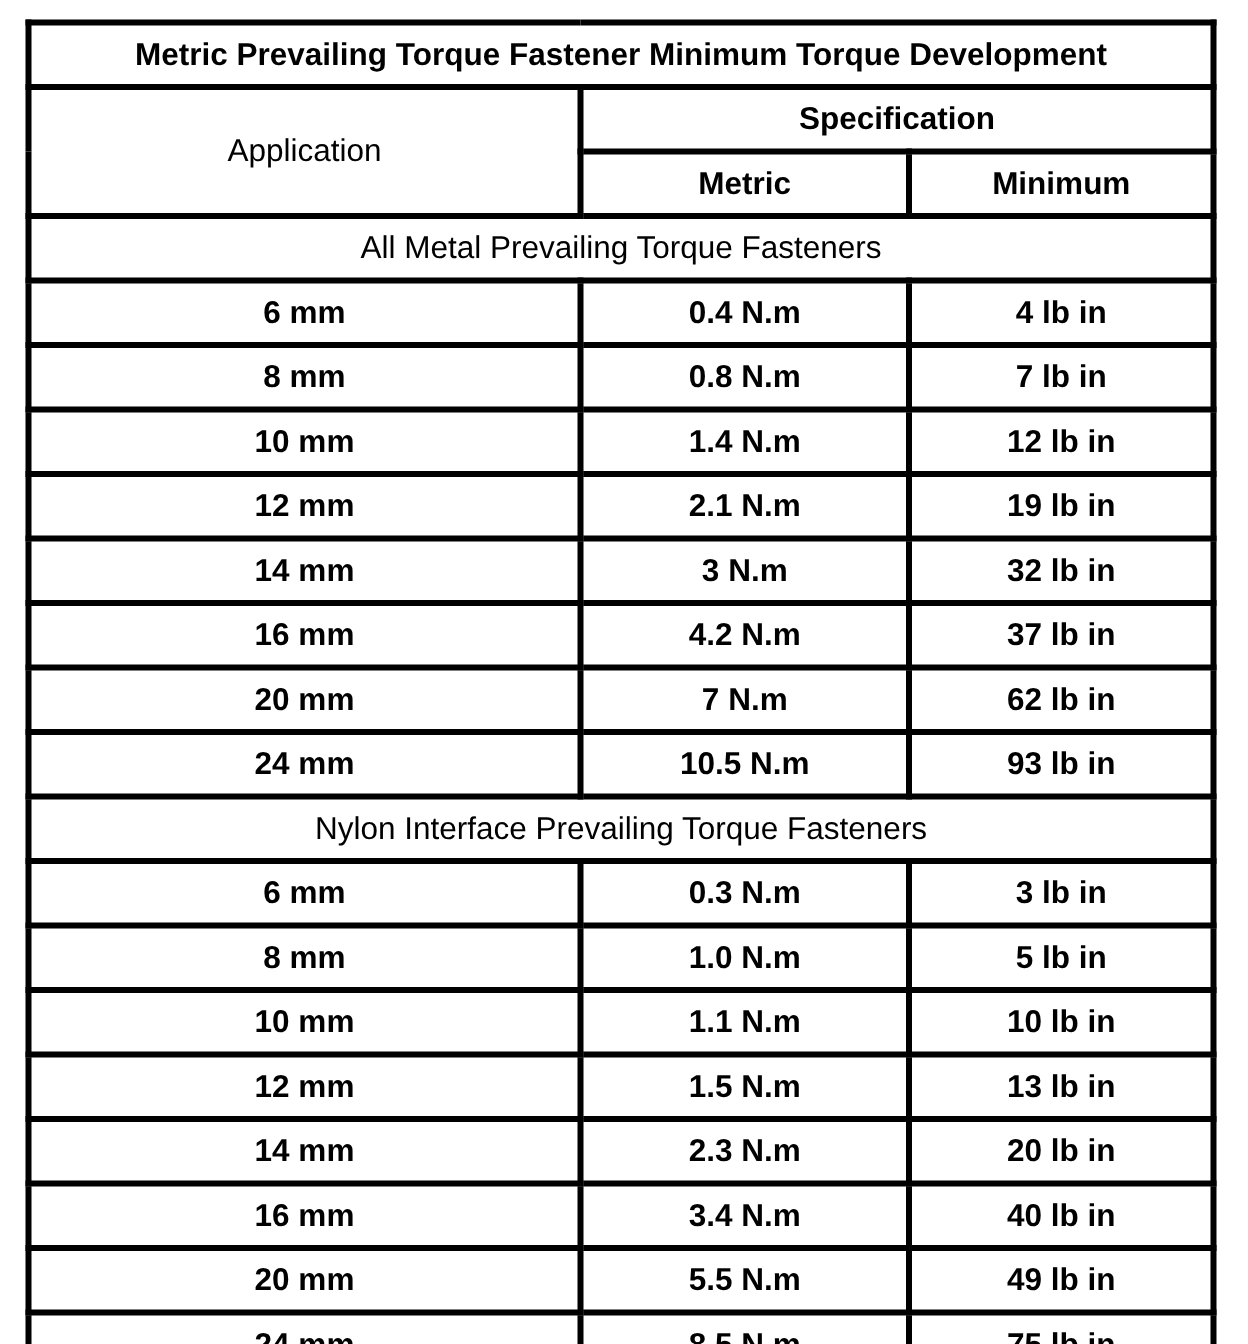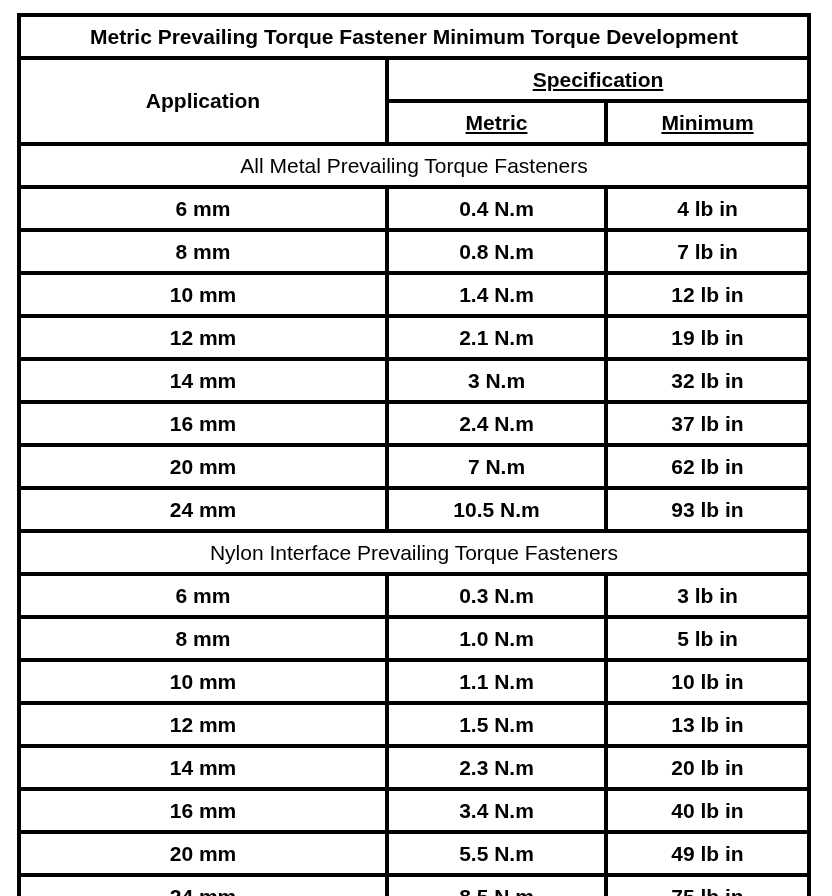--- a/index.html
+++ b/index.html
@@ -40,29 +40,28 @@
   .col-english { width: 203px; }
 
   .title-cell {
     font-weight: bold;
     font-size: 22px;
     text-align: left;
     padding-left: 5px;
     height: 41px;
   }
   .app-header {
-    font-weight: bold;
+    font-weight: normal;
     font-size: 22px;
     vertical-align: bottom;
     padding-bottom: 10px;
   }
   .spec-header, .unit-header {
     font-weight: bold;
     font-size: 22px;
-    text-decoration: underline;
   }
   .section-cell {
     text-align: left;
     padding-left: 5px;
     font-size: 21px;
     font-weight: normal;
   }
   .data-cell {
     font-size: 21px;
     font-weight: bold;
@@ -116,21 +115,21 @@
         <td class="data-cell">2.1 N.m</td>
         <td class="data-cell">19 lb in</td>
       </tr>
       <tr>
         <td class="data-cell">14 mm</td>
         <td class="data-cell">3 N.m</td>
         <td class="data-cell">32 lb in</td>
       </tr>
       <tr>
         <td class="data-cell">16 mm</td>
-        <td class="data-cell">2.4 N.m</td>
+        <td class="data-cell">4.2 N.m</td>
         <td class="data-cell">37 lb in</td>
       </tr>
       <tr>
         <td class="data-cell">20 mm</td>
         <td class="data-cell">7 N.m</td>
         <td class="data-cell">62 lb in</td>
       </tr>
       <tr>
         <td class="data-cell">24 mm</td>
         <td class="data-cell">10.5 N.m</td>

